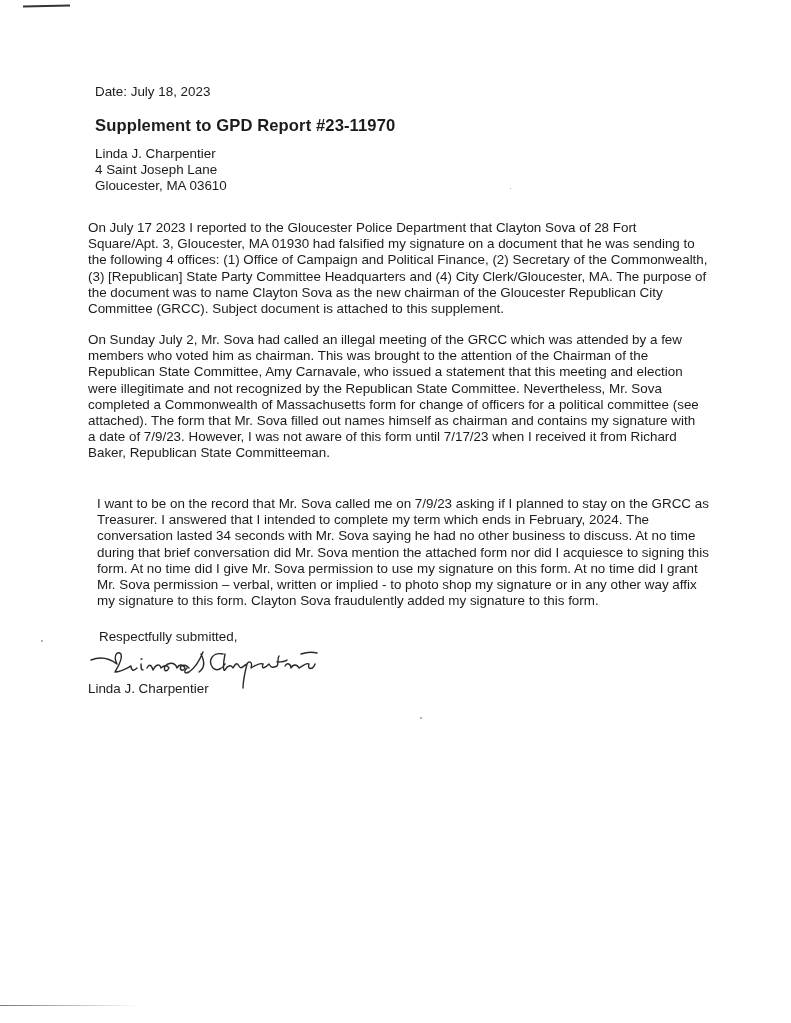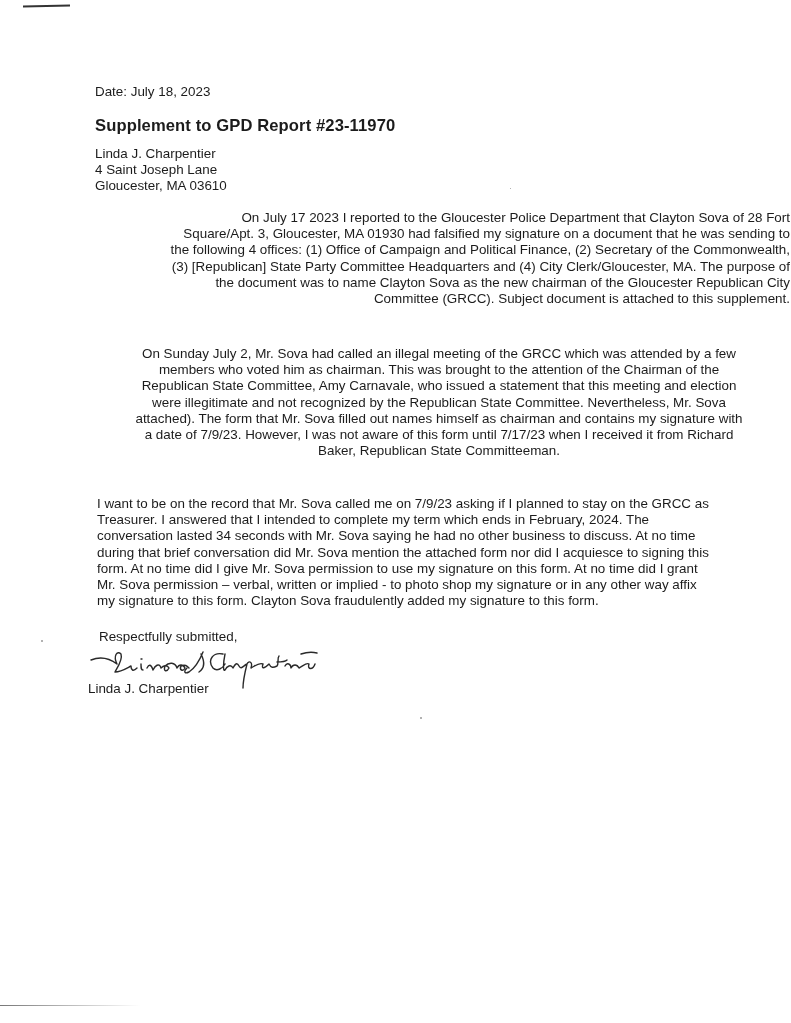--- a/index.html
+++ b/index.html
@@ -10,22 +10,22 @@
   .mark-top { position: absolute; left: 23px; top: 5px; width: 47px; height: 2px; background: #333; transform: rotate(-1.5deg); }
   .mark-bottom { position: absolute; left: 0; top: 1005px; width: 140px; height: 1px; background: linear-gradient(to right, #777, #bbb, rgba(255,255,255,0)); }
   .speck { position: absolute; width: 2px; height: 2px; background: #999; border-radius: 50%; }
   .page { position: absolute; left: 95px; top: 84px; width: 690px; }
   .date { position: absolute; top: 0; left: 0; font-size: 13.4px; }
   .title { position: absolute; top: 32px; left: 0; font-size: 16.6px; font-weight: bold; letter-spacing: 0.1px; }
   .addr { position: absolute; top: 62px; left: 0; font-size: 13.4px; line-height: 16px; }
   .addr div { white-space: nowrap; }
   .para { position: absolute; left: -7px; width: 702px; font-size: 13.4px; line-height: 16.2px; }
   .para div { white-space: nowrap; }
-  .p1 { top: 126px; text-align: right; }
-  .p2 { top: 262px; text-align: center; }
+  .p1 { top: 136px; }
+  .p2 { top: 248px; }
   .p3 { top: 412px; margin-left: 9px; }
   .closing { position: absolute; left: -7px; top: 545px; font-size: 13.4px; margin-left: 11px; }
   .sig { position: absolute; left: -8px; top: 558px; width: 240px; height: 52px; }
   .signer { position: absolute; left: -7px; top: 597px; font-size: 13.4px; }
 </style>
 </head>
 <body>
 
 <div class="mark-top"></div>
 <div class="mark-bottom"></div>
@@ -50,20 +50,21 @@
     <div>(3) [Republican] State Party Committee Headquarters and (4) City Clerk/Gloucester, MA.  The purpose of</div>
     <div>the document was to name Clayton Sova as the new chairman of the Gloucester Republican City</div>
     <div>Committee (GRCC).  Subject document is attached to this supplement.</div>
   </div>
 
   <div class="para p2">
     <div>On Sunday July 2, Mr. Sova had called an illegal meeting of the GRCC which was attended by a few</div>
     <div>members who voted him as chairman.  This was brought to the attention of the Chairman of the</div>
     <div>Republican State Committee, Amy Carnavale, who issued a statement that this meeting and election</div>
     <div>were illegitimate and not recognized by the Republican State Committee.  Nevertheless, Mr. Sova</div>
+    <div>completed a Commonwealth of Massachusetts form for change of officers for a political committee (see</div>
     <div>attached).  The form that Mr. Sova filled out names himself as chairman and contains my signature with</div>
     <div>a date of 7/9/23.  However, I was not aware of this form until 7/17/23 when I received it from Richard</div>
     <div>Baker, Republican State Committeeman.</div>
   </div>
 
   <div class="para p3">
     <div>I want to be on the record that Mr. Sova called me on 7/9/23 asking if I planned to stay on the GRCC as</div>
     <div>Treasurer.  I answered that I intended to complete my term which ends in February, 2024.  The</div>
     <div>conversation lasted 34 seconds with Mr. Sova saying he had no other business to discuss.   At no time</div>
     <div>during that brief conversation did Mr. Sova mention the attached form nor did I acquiesce to signing this</div>

